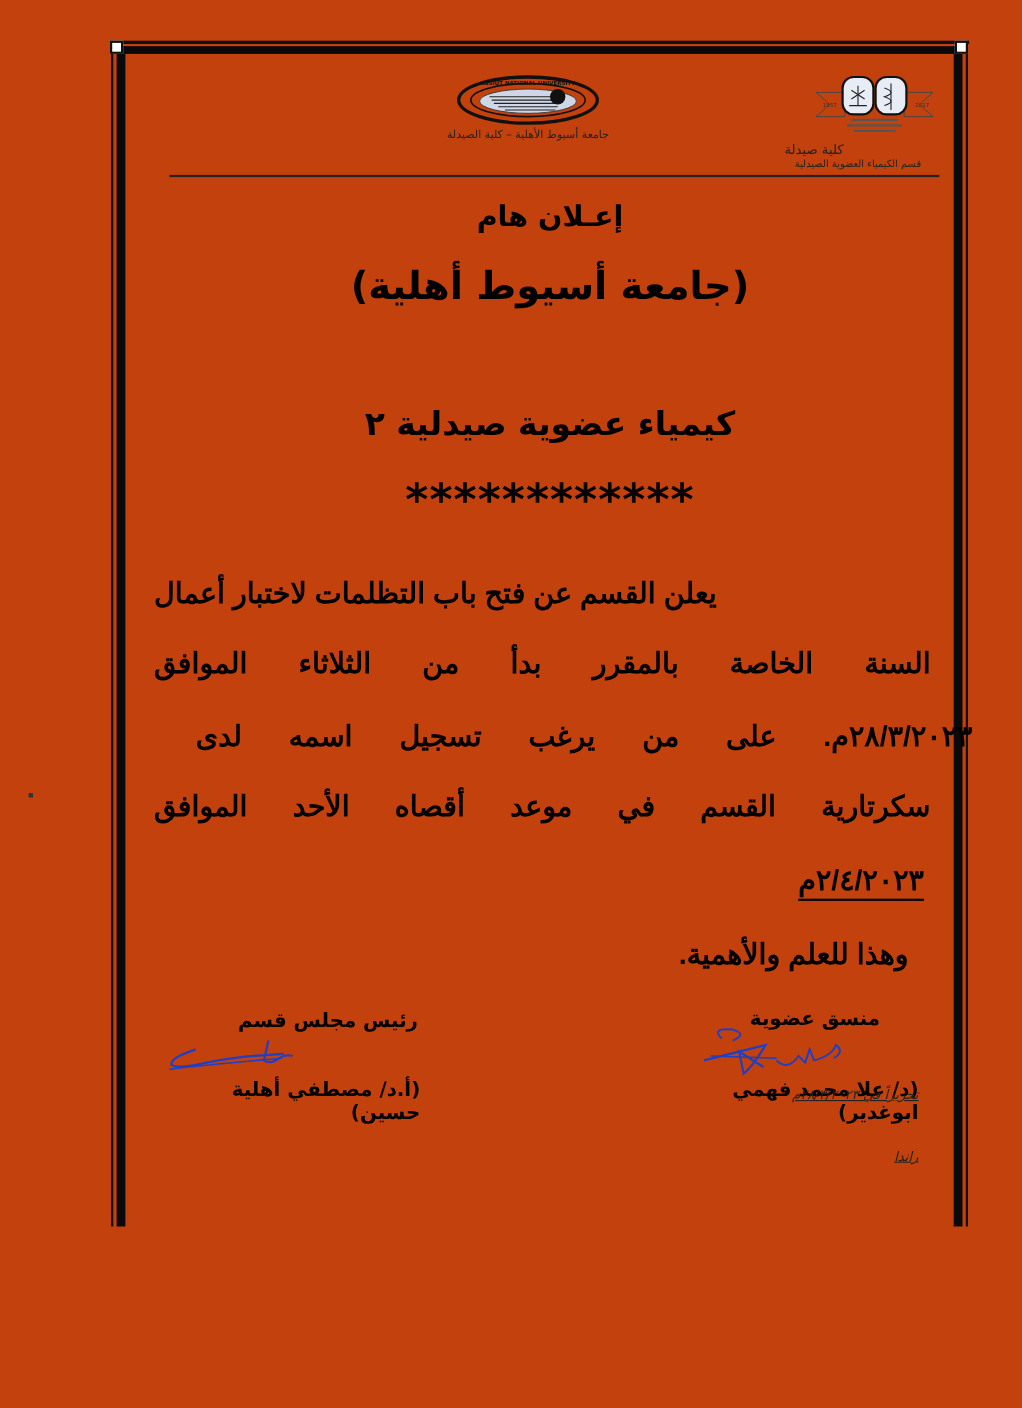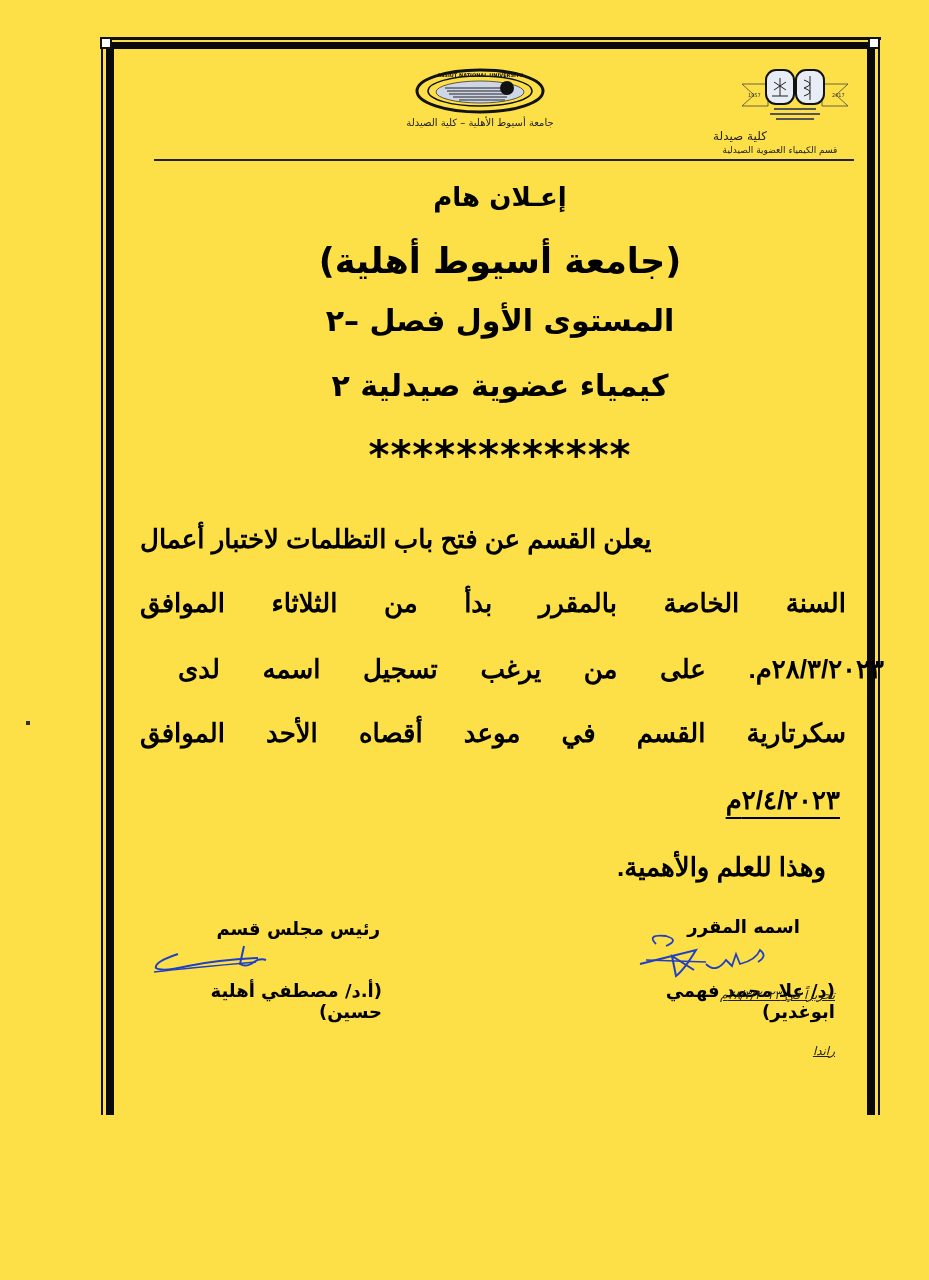--- a/index.html
+++ b/index.html
@@ -1,20 +1,20 @@
 <!DOCTYPE html>
 <html><head>
 <meta charset="utf-8">
 <style>
   * { box-sizing: border-box; margin: 0; padding: 0; }
   html, body {
     width: 929px; height: 1280px; background: #ffffff; overflow: hidden;
     font-family: "DejaVu Sans", sans-serif; color: #111;
   }
-  .page { position: relative; width: 929px; height: 1280px; background: #fde047; }
+  .page { position: relative; width: 929px; height: 1280px; background: #c2410c; }
 
   
   .frame-outer-top { position: absolute; left: 100px; top: 37px; width: 781px; height: 3px; background: #111; }
   .frame-thick-top { position: absolute; left: 108px; top: 42px; width: 765px; height: 7px; background: #0a0a0a; }
   .frame-outer-left { position: absolute; left: 101px; top: 37px; width: 2px; height: 1078px; background: #111; }
   .frame-thick-left { position: absolute; left: 106px; top: 42px; width: 8px; height: 1073px; background: #0a0a0a; }
   .frame-outer-right { position: absolute; left: 878px; top: 37px; width: 2px; height: 1078px; background: #111; }
   .frame-thick-right { position: absolute; left: 867px; top: 42px; width: 8px; height: 1073px; background: #0a0a0a; }
   .corner-box { position: absolute; width: 12px; height: 12px; border: 2px solid #111; background: #fff; }
 
@@ -115,40 +115,39 @@
       <rect x="36" y="52" width="38" height="2"></rect>
     </g>
   </svg>
   <div class="logo-right-caption1">كلية صيدلة</div>
   <div class="logo-right-caption2">قسم الكيمياء العضوية الصيدلية</div>
 
   <div class="hdr-line"></div>
 
   <div class="title t1">إعـلان هام</div>
   <div class="title t2">(جامعة  أسيوط أهلية)</div>
-  <div class="title t3">المستوى الأول فصل –٢</div>
   <div class="title t4">كيمياء عضوية صيدلية ٢</div>
   <div class="title t5">************</div>
 
   <div class="body-line b1">يعلن القسم عن فتح باب التظلمات لاختبار أعمال</div>
   <div class="body-line b2">السنة الخاصة بالمقرر بدأ من الثلاثاء الموافق</div>
   <div class="body-line b3">٢٨/٣/٢٠٢٣م. على من يرغب تسجيل اسمه لدى</div>
   <div class="body-line b4">سكرتارية القسم في موعد أقصاه الأحد الموافق</div>
   <div class="body-line b5">٢/٤/٢٠٢٣م</div>
   <div class="body-line b6">وهذا للعلم والأهمية.</div>
 
   <div class="sig-title sig-left-title">رئيس مجلس قسم</div>
   <svg class="sig-scribble" style="left:148px;top:944px;" width="120" height="36" viewBox="0 0 120 36">
     <path d="M30 10 Q6 18 8 24 Q14 28 40 22 Q70 16 110 14" fill="none" stroke="#1f3fc4" stroke-width="2"></path>
     <path d="M6 28 Q40 24 108 18" fill="none" stroke="#1f3fc4" stroke-width="1.5"></path>
     <path d="M96 2 L92 20 Q98 24 106 18 Q112 14 118 16" fill="none" stroke="#1f3fc4" stroke-width="2"></path>
   </svg>
   <div class="sig-title sig-left-name">(أ.د/ مصطفي أهلية حسين)</div>
 
-  <div class="sig-title sig-right-title">اسمه المقرر</div>
+  <div class="sig-title sig-right-title">منسق عضوية</div>
   <svg class="sig-scribble" style="left:636px;top:930px;" width="140" height="50" viewBox="0 0 140 50">
     <path d="M20 14 Q10 4 30 6 Q44 10 30 16" fill="none" stroke="#1f3fc4" stroke-width="1.8"></path>
     <path d="M4 34 L60 20 Q48 40 40 46 L36 26 L58 40" fill="none" stroke="#1f3fc4" stroke-width="2"></path>
     <path d="M70 34 Q80 44 90 30 L96 36 L100 24 L104 34 Q120 30 124 20 Q132 26 122 32" fill="none" stroke="#1f3fc4" stroke-width="1.8"></path>
     <path d="M10 30 L70 32" fill="none" stroke="#1f3fc4" stroke-width="1.5"></path>
   </svg>
   <div class="sig-title sig-right-name">(د/ علا محمد فهمي ابوغدير)</div>
 
   <div class="note note1">تحريراً في ٢٨/٣/٢٠٢٣م</div>
   <div class="note note2">راندا</div>

